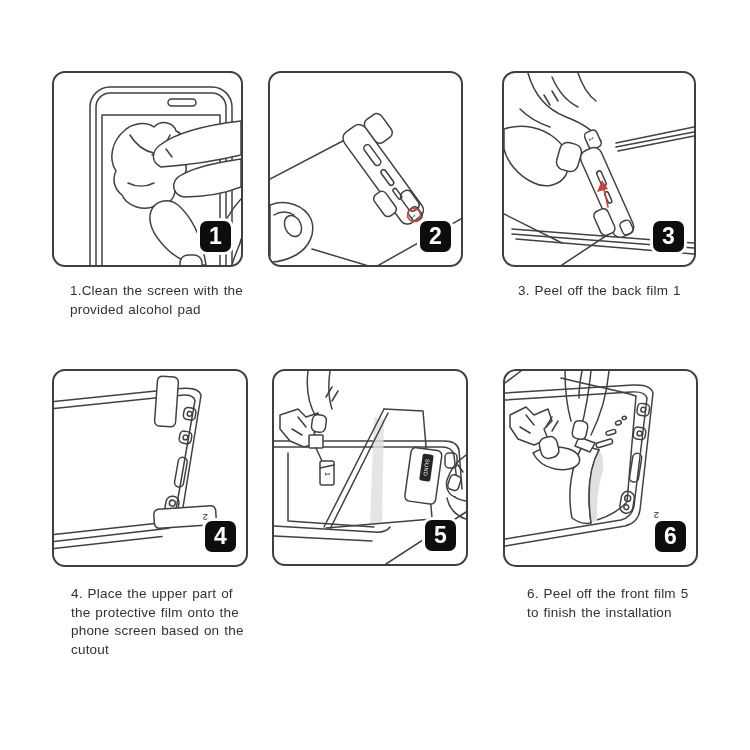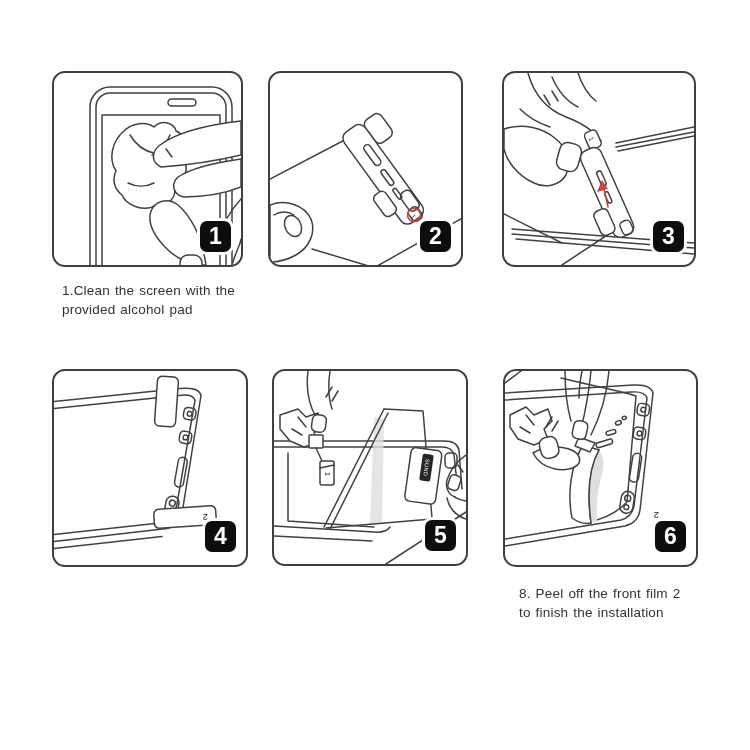--- a/index.html
+++ b/index.html
@@ -13,21 +13,21 @@
   }
   .box svg{display:block;width:100%;height:100%;}
   .badge{
     position:absolute;right:10px;bottom:13px;width:31px;height:31px;
     background:#0d0d0d;color:#ffffff;border-radius:7px;
     display:flex;align-items:center;justify-content:center;
     font-size:23px;font-weight:bold;box-shadow:0 0 0 3px #ffffff;
   }
   .caption{
     position:absolute;font-size:13.5px;line-height:18.5px;color:#323232;
-    white-space:pre-line;letter-spacing:.2px;word-spacing:1px;width:215px;
+    white-space:pre-line;letter-spacing:.2px;word-spacing:1px;width:215px;margin-left:8px;
   }
   text{font-family:"Liberation Sans",sans-serif;}
 </style>
 </head>
 <body>
 
 <div class="page">
 
   <div class="box" style="left:52px;top:71px;width:191px;height:196px">
     <svg viewBox="0 0 187 192" fill="none" stroke="#414141" stroke-width="1.5" stroke-linecap="round" stroke-linejoin="round">
@@ -117,20 +117,21 @@
         <rect x="60" y="18" width="26" height="15" rx="5" fill="#fff"></rect>
         <rect x="80" y="2" width="14" height="11" rx="4"></rect>
       </g>
       <g>
         <path d="M104,134 L99,112" stroke="#c04a43" stroke-width="1.6"></path>
         <polygon points="98,107 93,119 104,116" fill="#c04a43" stroke="none"></polygon>
       </g>
     </svg>
     <div class="badge">3</div>
   </div>
+  <div class="caption" style="left:510px;top:282px">3. Peel off the back film 1</div>
 
   <div class="box" style="left:52px;top:369px;width:196px;height:198px">
     <svg viewBox="0 0 192 193" fill="none" stroke="#414141" stroke-width="1.5" stroke-linecap="round" stroke-linejoin="round">
       <g>
         <path d="M0,30 L126,17 Q145,15 147,24 L128,142 Q126,154 113,157 L0,170"></path>
         <path d="M0,37 L125,24 Q139,22 141,29 L122,138 Q120,148 110,151 L0,163"></path>
         <path d="M0,177 L108,165"></path>
         <g transform="rotate(10 147 24)">
           <rect x="133" y="38" width="12" height="12" rx="4"></rect>
           <circle cx="139" cy="44" r="2.4"></circle>
@@ -143,20 +144,24 @@
         </g>
       </g>
       <rect x="102" y="5" width="21" height="50" rx="5" fill="#fff" transform="rotate(4 112 30)"></rect>
       <g>
         <rect x="100" y="136" width="62" height="19" rx="5" fill="#fff" transform="rotate(-4 131 145)"></rect>
         <text x="146" y="150" transform="rotate(180 150 146)" font-size="9.5" fill="#222" stroke="none">2</text>
       </g>
     </svg>
     <div class="badge">4</div>
   </div>
+  <div class="caption" style="left:63px;top:585px">4. Place the upper part of
+the protective film onto the
+phone screen based on the
+cutout</div>
 
   <div class="box" style="left:272px;top:369px;width:196px;height:197px">
     <svg viewBox="0 0 192 193" fill="none" stroke="#414141" stroke-width="1.5" stroke-linecap="round" stroke-linejoin="round">
       <g>
         <path d="M0,70 L170,70 Q183,70 185,79 L188,118"></path>
         <path d="M0,76 L168,76 Q178,76 180,84 L183,112"></path>
         <path d="M0,155 L100,161 Q112,162 116,156"></path>
         <path d="M0,165 L98,170"></path>
         <path d="M14,82 L14,150 L100,156"></path>
         <rect x="171" y="82" width="12" height="15" rx="4"></rect>
@@ -241,16 +246,16 @@
         <path d="M86,0 C84,20 80,42 76,58"></path>
         <path d="M104,0 C102,22 96,44 86,64"></path>
         <rect x="68" y="50" width="14" height="18" rx="5" transform="rotate(12 75 59)" fill="#fff"></rect>
         <path fill="#fff" d="M28,82 C38,76 52,74 64,78 C72,81 76,86 74,92 C70,98 60,100 50,98 C40,96 32,90 28,82 Z"></path>
         <rect x="35" y="66" width="18" height="21" rx="7" transform="rotate(-14 44 76)" fill="#fff"></rect>
       </g>
       <text x="146" y="149" transform="rotate(180 150 145)" font-size="9.5" fill="#222" stroke="none">2</text>
     </svg>
     <div class="badge">6</div>
   </div>
-  <div class="caption" style="left:519px;top:585px">8. Peel off the front film 2
+  <div class="caption" style="left:519px;top:585px">6. Peel off the front film 5
 to finish the installation</div>
 
 </div>
 
 </body></html>

